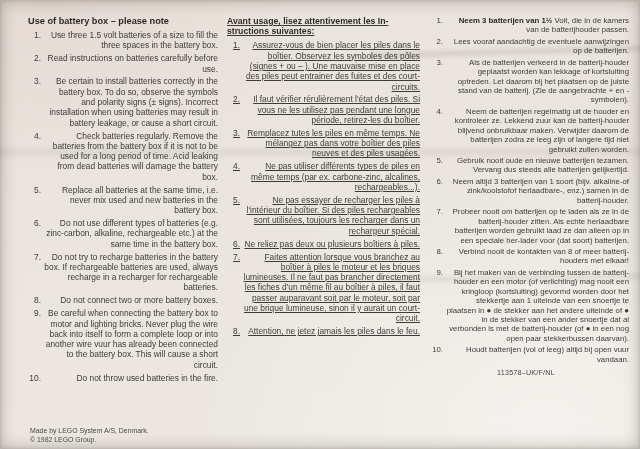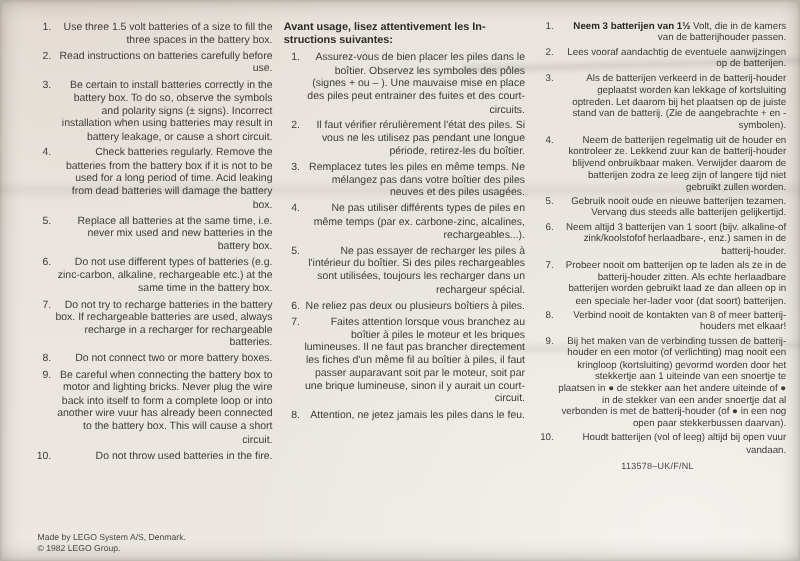--- a/index.html
+++ b/index.html
@@ -27,21 +27,21 @@
   .crease-3 { top:272px; right:0; width:250px; height:12px;
     background:linear-gradient(180deg, rgba(60,55,50,0) 0%, rgba(60,55,50,0.08) 50%, rgba(60,55,50,0) 100%);
     transform:rotate(-0.8deg); }
 
   .columns {
     position:absolute; left:28px; top:16px; right:14px;
     display:flex; gap:9px; align-items:flex-start;
   }
   .col { flex:none; }
   .col-en { width:190px; font-size:8.4px; line-height:10.3px; }
-  .col-fr { width:193px; font-size:8.4px; line-height:10.3px; }
+  .col-fr { width:193px; font-size:8.4px; line-height:10.3px;text-decoration:underline; }
   .col-nl { width:200px; font-size:7.8px; line-height:9.4px; }
 
   .heading { font-weight:bold; color:#2c2b29; margin:0 0 3.5px 0; }
   .col-en .heading { font-size:9.2px; line-height:10.6px; }
   .col-fr .heading { font-size:8.7px; line-height:10.4px; }
   .col-nl .heading { font-size:8.0px; line-height:9.6px; }
 
   .items { margin:0; padding:0; list-style:none; }
   .item { display:flex; margin:0 0 2.6px 0; }
   .col-nl .item { margin-bottom:2.1px; }
@@ -63,20 +63,21 @@
 <body>
 
 <div class="paper">
   <div class="crease crease-1"></div>
   <div class="crease crease-2"></div>
   <div class="crease crease-3"></div>
 
   <div class="columns">
 
     <div class="col col-en">
+      <div class="heading">Use of battery box – please note</div>
       <ul class="items">
         <li class="item">
             <span class="num">1.</span>
             <span class="txt">Use three 1.5 volt batteries of a size to fill the three spaces in the battery box.</span>
           </li>
         <li class="item">
             <span class="num">2.</span>
             <span class="txt">Read instructions on batteries carefully before use.</span>
           </li>
         <li class="item">

